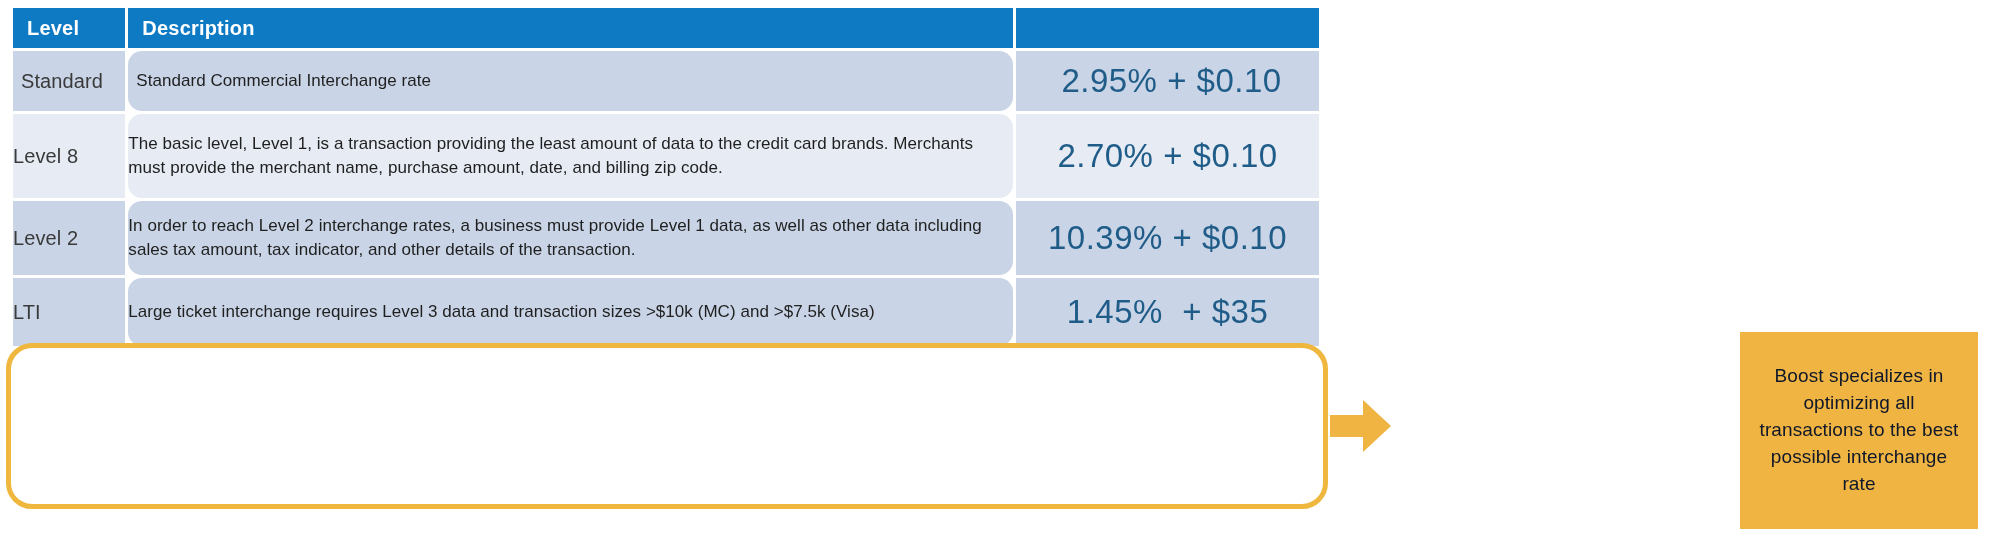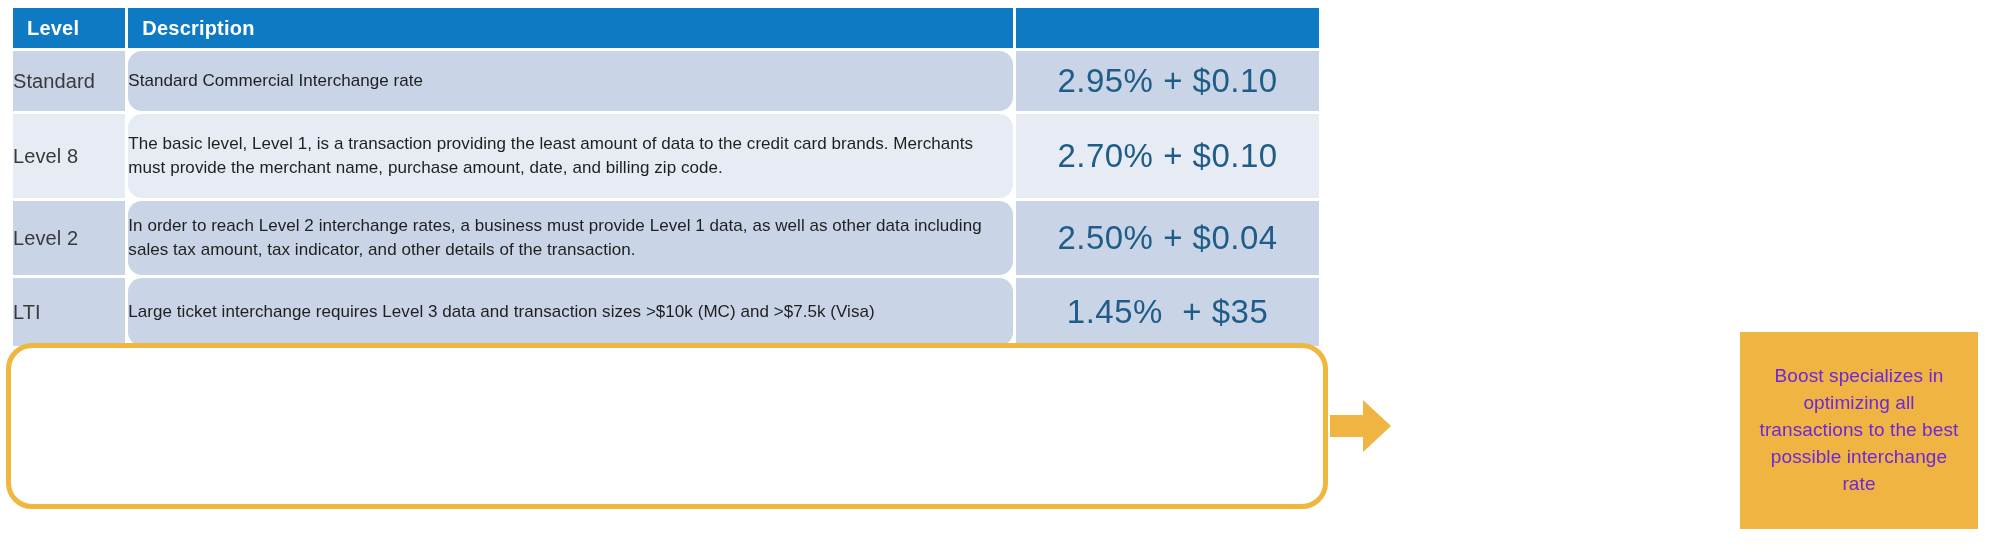--- a/index.html
+++ b/index.html
@@ -79,21 +79,21 @@
   td.rate-cell {
     font-size: 33px;
     color: #1F5C88;
     text-align: center;
     letter-spacing: 0.5px;
     font-weight: 400;
     white-space: pre;
     margin-top: 28px;
   }
 
-  tr.r-standard td { height: 60px; }
+  tr.r-standard td { height: 60px; padding-left: 8px; }
   tr.r-level1   td { height: 84px; }
   tr.r-level2   td { height: 74px; }
   tr.r-level3   td { height: 74px; }
   tr.r-lti      td { height: 68px; }
 
   
   .highlight-box {
     position: absolute;
     left: 6px;
     top: 343px;
@@ -124,21 +124,21 @@
     background: #EFB441;
     display: flex;
     align-items: center;
     justify-content: center;
     box-sizing: border-box;
     padding: 6px 12px;
   }
   .callout-text {
     font-size: 19px;
     line-height: 1.42;
-    color: #6d28d9;
+    color: #0f172a;
     text-align: center;
     letter-spacing: 0.1px;
   }
 </style>
 </head>
 <body>
 
 <div id="stage">
 
   <div class="table-wrap">
@@ -168,21 +168,21 @@
           <td class="rate-cell">2.95% + $0.10</td>
         </tr>
         <tr class="light r-level1">
           <td class="level-cell">Level 8</td>
           <td class="desc-cell">The basic level, Level 1, is a transaction providing the least amount of data to the credit card brands. Merchants must provide the merchant name, purchase amount, date, and billing zip code.</td>
           <td class="rate-cell">2.70% + $0.10</td>
         </tr>
         <tr class="dark r-level2">
           <td class="level-cell">Level 2</td>
           <td class="desc-cell">In order to reach Level 2 interchange rates, a business must provide Level 1 data, as well as other data including sales tax amount, tax indicator, and other details of the transaction.</td>
-          <td class="rate-cell">2.50% + $0.04</td>
+          <td class="rate-cell">10.39% + $0.10</td>
         </tr>
         <tr class="dark r-lti">
           <td class="level-cell">LTI</td>
           <td class="desc-cell">Large ticket interchange requires Level 3 data and transaction sizes &gt;$10k (MC) and &gt;$7.5k (Visa)</td>
           <td class="rate-cell">1.45%  + $35</td>
         </tr>
       </tbody>
     </table>
   </div>
 

